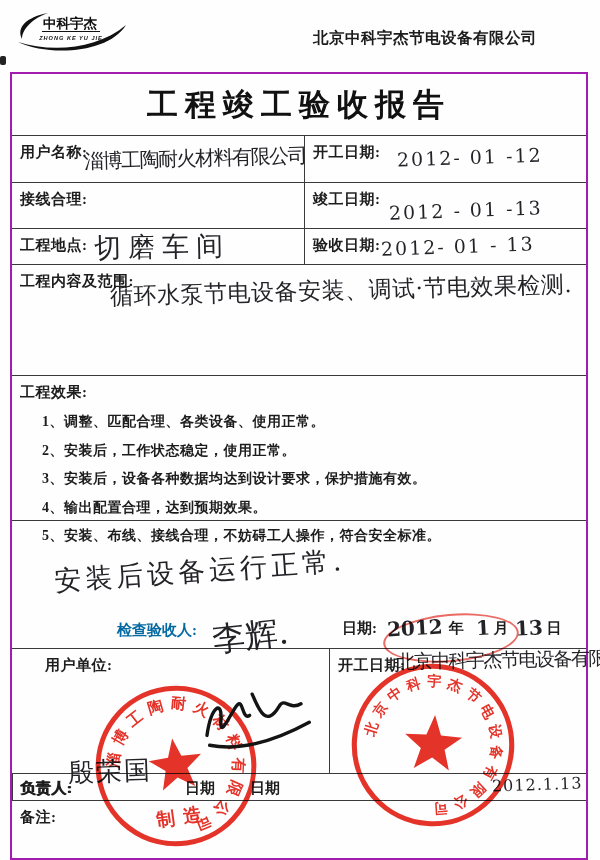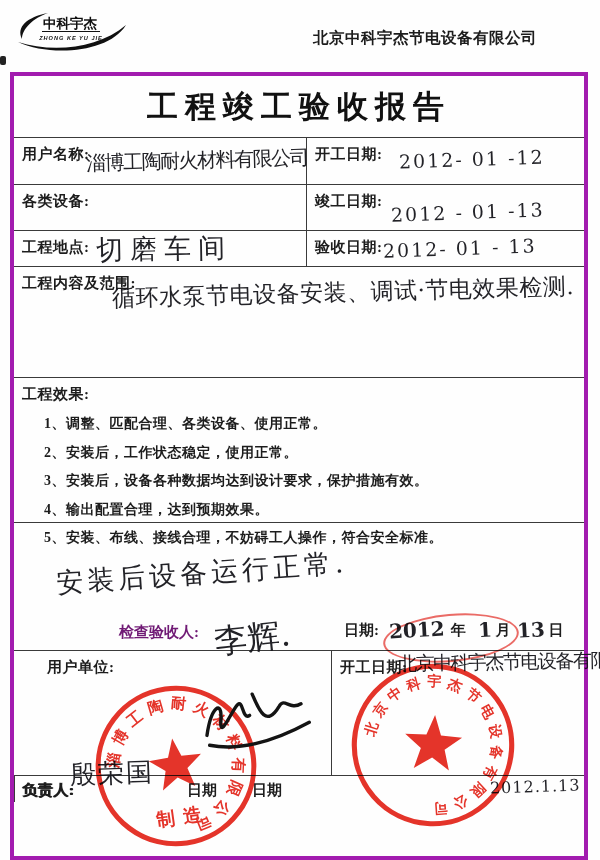--- a/index.html
+++ b/index.html
@@ -5,21 +5,21 @@
   html,body{margin:0;padding:0;}
   body{width:600px;height:860px;background:#ffffff;font-family:"Liberation Serif","DejaVu Serif",serif;color:#222;}
   .page{position:relative;width:600px;height:860px;background:#fefefe;overflow:hidden;}
 
   
   .logo{position:absolute;left:12px;top:6px;width:118px;height:50px;}
   .company-name{position:absolute;left:300px;top:28px;width:250px;text-align:center;
     font-family:"Liberation Sans","DejaVu Sans",sans-serif;font-weight:bold;font-size:15.5px;color:#1c1c1c;letter-spacing:.5px;}
 
   
-  .sheet{position:absolute;left:10px;top:72px;width:578px;height:788px;border:4px solid #a21caf;
+  .sheet{position:absolute;left:10px;top:72px;width:578px;height:788px;border:2px solid #a21caf;
     box-sizing:border-box;display:flex;flex-direction:column;background:transparent;}
   .row{position:relative;display:flex;box-sizing:border-box;border-top:1.6px solid #3a3a3a;}
   .row:first-child{border-top:none;}
   .cell-l{position:relative;width:292px;box-sizing:border-box;}
   .cell-r{position:relative;flex:1;border-left:1.6px solid #3a3a3a;box-sizing:border-box;text-align:center;}
   .lab{position:absolute;left:8px;top:7px;font-size:15px;font-weight:600;color:#1d1d1d;letter-spacing:.5px;white-space:nowrap;}
 
   .r-title{height:61px;align-items:center;justify-content:center;}
   .form-title{font-size:31px;font-weight:700;letter-spacing:7px;color:#111;line-height:61px;width:100%;text-align:center;}
   .r1{height:47px;} .r2{height:46px;} .r3{height:36px;} .r4{height:111px;}
@@ -38,21 +38,21 @@
   .hw-scope{left:98px;top:14px;font-size:23px;letter-spacing:.5px;transform:rotate(-1.5deg);}
   .hw-comment{left:42px;top:36px;font-size:27px;letter-spacing:4px;transform:rotate(-4deg);}
   .hw-insp-sig{left:200px;bottom:-4px;font-size:33px;transform:rotate(-6deg);}
   .hw-yr{display:inline-block;font-size:20px;transform:rotate(-3deg);margin:0 6px 0 10px;position:relative;top:2px;}
   .hw-mo{display:inline-block;font-size:20px;transform:rotate(-3deg);margin:0 4px 0 12px;position:relative;top:2px;}
   .hw-dy{display:inline-block;font-size:20px;transform:rotate(-3deg);margin:0 4px 0 6px;position:relative;top:2px;}
   .hw-builder{left:66px;top:1px;font-size:19px;letter-spacing:-1.5px;transform:rotate(-1deg);}
   .hw-resp{left:55px;top:-16px;font-size:26px;letter-spacing:2px;transform:rotate(-2deg);}
   .hw-bdate{right:4px;top:3px;font-size:16px;letter-spacing:1px;transform:rotate(-2deg);}
 
-  .insp-line{position:absolute;left:105px;bottom:8px;font-size:15px;font-weight:600;color:#701a75;white-space:nowrap;}
+  .insp-line{position:absolute;left:105px;bottom:8px;font-size:15px;font-weight:600;color:#0369a1;white-space:nowrap;}
   .date-line{position:absolute;left:330px;bottom:10px;font-size:15px;font-weight:600;color:#1d1d1d;white-space:nowrap;}
   .mid-date-label{position:absolute;left:238px;top:5px;font-size:15px;font-weight:600;color:#1d1d1d;}
   .r8 .lab{top:5px;}
   .right-date-label{position:absolute;left:172px;top:5px;font-size:15px;font-weight:600;color:#1d1d1d;}
 
   
   .stamp{position:absolute;z-index:5;mix-blend-mode:multiply;opacity:.88;pointer-events:none;}
   .stamp-user{left:88px;top:678px;width:176px;height:176px;transform:rotate(-8deg);}
   .stamp-builder{left:344px;top:656px;width:178px;height:178px;transform:rotate(4deg);}
   .red-oval{position:absolute;left:383px;top:614px;width:132px;height:44px;border:2.5px solid rgba(224,28,20,.65);
@@ -92,21 +92,21 @@
         <span class="hw hw-user">淄博工陶耐火材料有限公司</span>
       </div>
       <div class="cell-r">
         <span class="lab">开工日期:</span>
         <span class="hw hw-d1">2012- 01 -12</span>
       </div>
     </div>
 
     <div class="row r2">
       <div class="cell-l">
-        <span class="lab">各类设备:</span>
+        <span class="lab">接线合理:</span>
         <span class="hw"></span>
       </div>
       <div class="cell-r">
         <span class="lab">竣工日期:</span>
         <span class="hw hw-d2">2012 - 01 -13</span>
       </div>
     </div>
 
     <div class="row r3">
       <div class="cell-l">
@@ -166,20 +166,25 @@
         <span class="mid-date-label">日期</span>
       </div>
       <div class="cell-r">
         <span class="lab">负责人:</span>
         <span class="hw hw-resp">殷荣国</span>
         <span class="right-date-label">日期</span>
         <span class="hw hw-bdate">2012.1.13</span>
       </div>
     </div>
 
+    <div class="row r9">
+      <div class="cell-l" style="width:100%;">
+        <span class="lab">备注:</span>
+      </div>
+    </div>
 
   </div>
 
   <div class="red-oval"></div>
 
   <svg class="stamp stamp-user" viewBox="-95 -95 190 190" xmlns="http://www.w3.org/2000/svg">
     <circle cx="0" cy="0" r="84" fill="none" stroke="#e2170c" stroke-width="5.5"></circle>
     <polygon fill="#e2170c" points="0,-30 7.3,-10.1 28.5,-9.3 11.9,3.9 17.6,24.3 0,12.5 -17.6,24.3 -11.9,3.9 -28.5,-9.3 -7.3,-10.1"></polygon>
     <defs>
         <path id="ringA" d="M -62,0 A 62,62 0 1,1 62,0 A 62,62 0 1,1 -62,0"></path>

